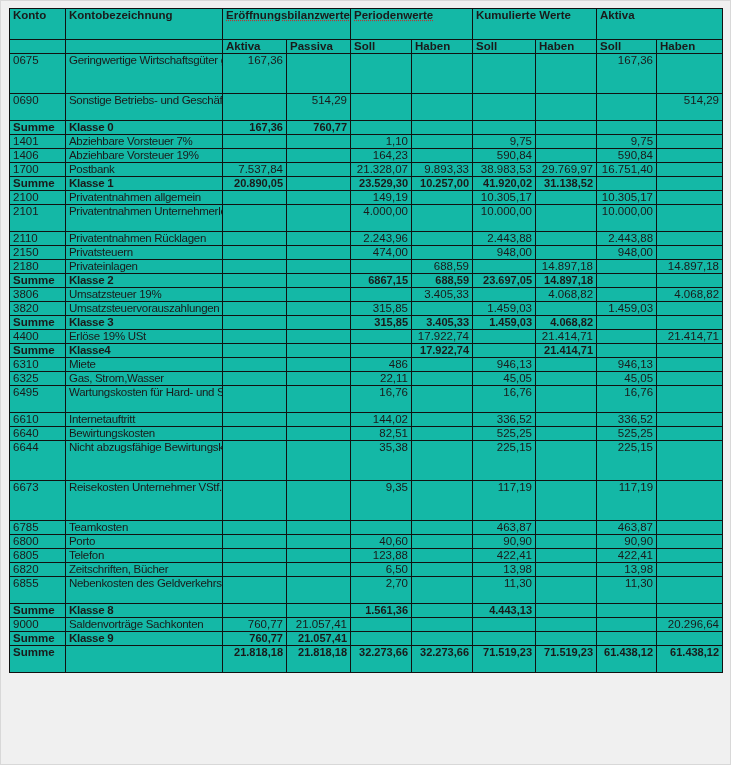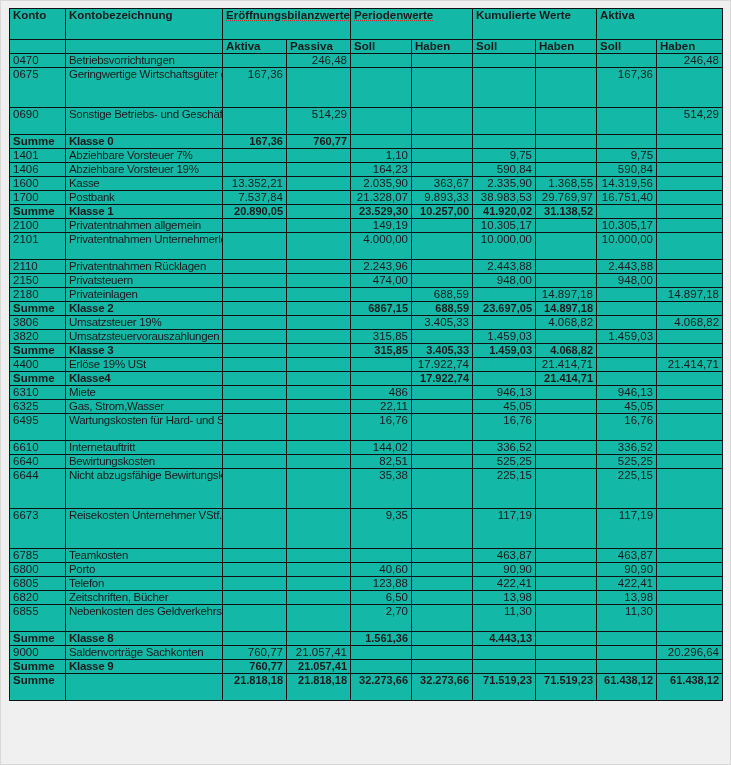--- a/index.html
+++ b/index.html
@@ -77,32 +77,20 @@
       <th>Passiva</th>
       <th>Soll</th>
       <th>Haben</th>
       <th>Soll</th>
       <th>Haben</th>
       <th>Soll</th>
       <th>Haben</th>
     </tr>
   </thead>
   <tbody id="ledger-body">
-      <tr class="r1">
-        <td>0470</td>
-        <td class="desc">Betriebsvorrichtungen</td>
-        <td class="num"></td>
-        <td class="num">246,48</td>
-        <td class="num"></td>
-        <td class="num"></td>
-        <td class="num"></td>
-        <td class="num"></td>
-        <td class="num"></td>
-        <td class="num">246,48</td>
-      </tr>
       <tr class="r3">
         <td>0675</td>
         <td class="desc">Geringwertige Wirtschaftsgüter größer 150 bis 1000 Euro (Sammelposten)</td>
         <td class="num vmid">167,36</td>
         <td class="num vmid"></td>
         <td class="num vmid"></td>
         <td class="num vmid"></td>
         <td class="num vmid"></td>
         <td class="num vmid"></td>
         <td class="num vmid">167,36</td>
@@ -147,32 +135,20 @@
       <tr class="r1">
         <td>1406</td>
         <td class="desc">Abziehbare Vorsteuer 19%</td>
         <td class="num"></td>
         <td class="num"></td>
         <td class="num">164,23</td>
         <td class="num"></td>
         <td class="num">590,84</td>
         <td class="num"></td>
         <td class="num">590,84</td>
-        <td class="num"></td>
-      </tr>
-      <tr class="r1">
-        <td>1600</td>
-        <td class="desc">Kasse</td>
-        <td class="num">13.352,21</td>
-        <td class="num"></td>
-        <td class="num">2.035,90</td>
-        <td class="num">363,67</td>
-        <td class="num">2.335,90</td>
-        <td class="num">1.368,55</td>
-        <td class="num">14.319,56</td>
         <td class="num"></td>
       </tr>
       <tr class="r1">
         <td>1700</td>
         <td class="desc">Postbank</td>
         <td class="num">7.537,84</td>
         <td class="num"></td>
         <td class="num">21.328,07</td>
         <td class="num">9.893,33</td>
         <td class="num">38.983,53</td>

